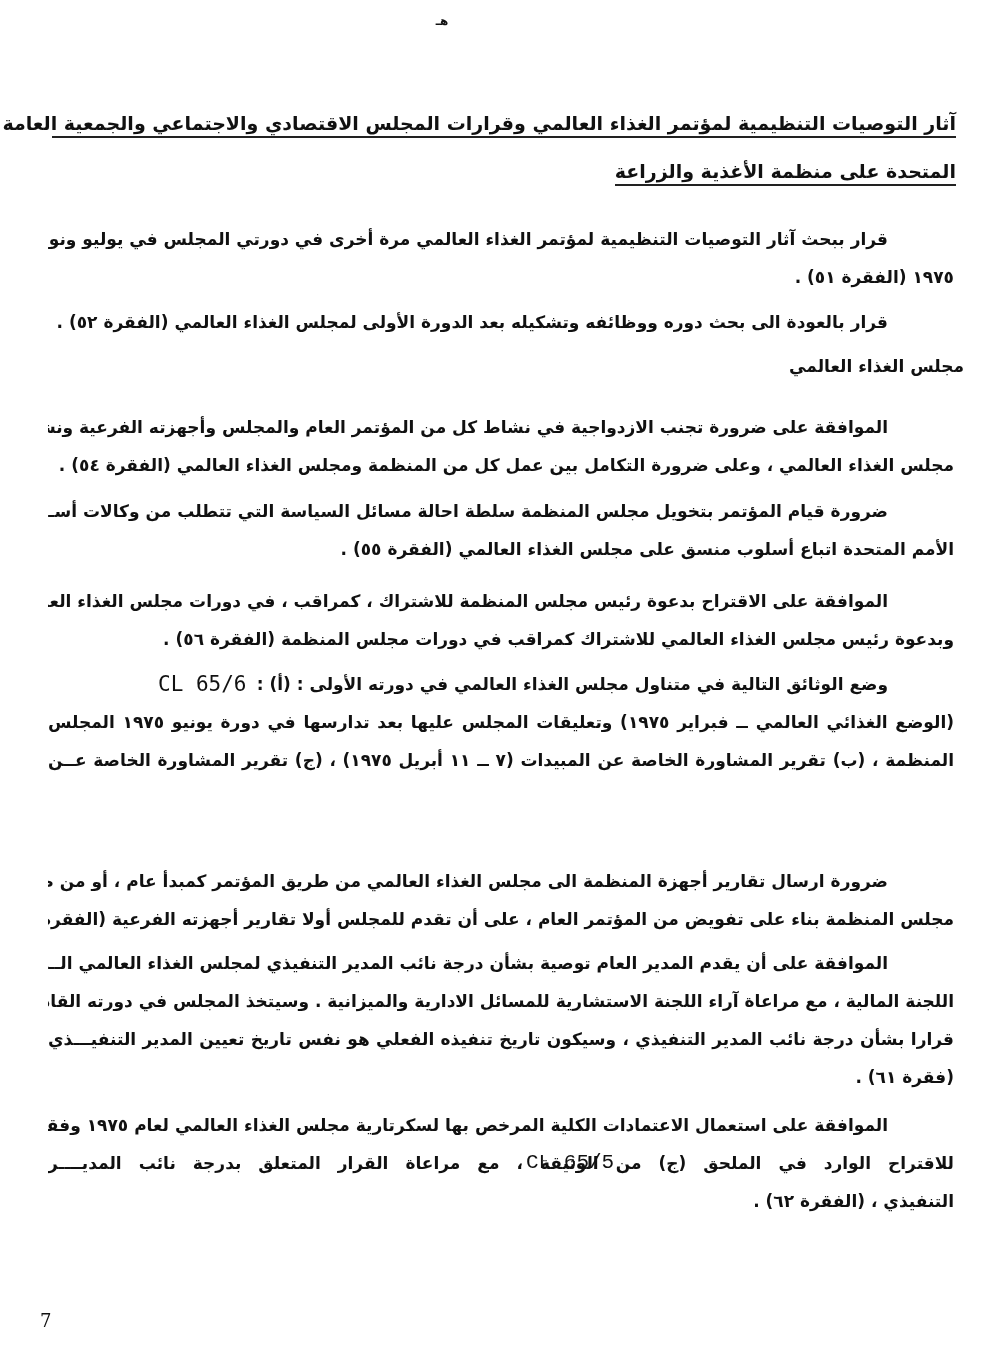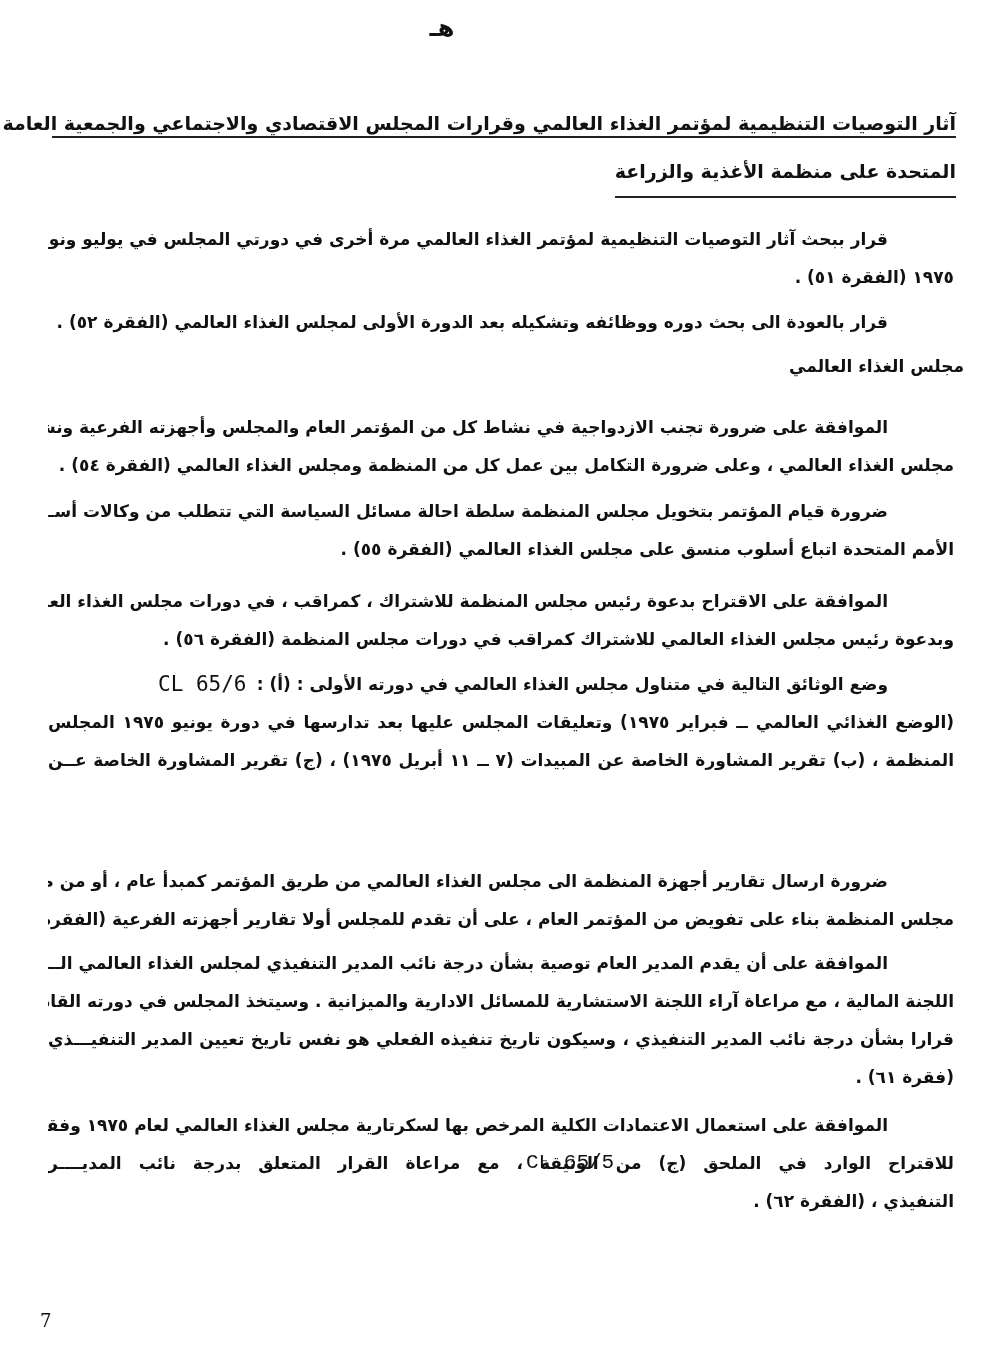--- a/index.html
+++ b/index.html
@@ -2,28 +2,28 @@
 <html><head>
 <meta charset="utf-8">
 <style>
   html, body { margin:0; padding:0; background:#ffffff; }
   body {
     width:1000px; height:1358px; position:relative; overflow:hidden;
     font-family: "DejaVu Sans", sans-serif; color:#111111;
   }
   .page-mark {
     position:absolute; top:14px; left:0; width:884px; text-align:center;
-    font-size:24px; font-weight:bold;
+    font-size:12px; font-weight:bold;
   }
   .heading {
     position:absolute; right:44px; direction:rtl; text-align:right;
     font-size:19px; font-weight:bold; white-space:nowrap;
   }
   .heading-line1 { top:112px; left:52px; border-bottom:2px solid #222; padding-bottom:2px; }
-  .heading-line2 { top:160px; border-bottom:2px solid #222; padding-bottom:14px;margin-left:34px; }
+  .heading-line2 { top:160px; border-bottom:2px solid #222; padding-bottom:2px;margin-left:34px; }
   .para {
     position:absolute; left:48px; right:46px; direction:rtl; text-align:justify;
     font-size:17px; font-weight:bold; line-height:38px;
   }
   .para .first { padding-right:66px; }
   .line { display:block; white-space:nowrap; text-align:justify; text-align-last:justify; height:38px; overflow:hidden; }
   .line.last { text-align-last:right; }
   .ltr { direction:ltr; unicode-bidi:embed; font-family:"DejaVu Sans Mono", monospace; font-weight:normal; font-size:21px;margin-left:32px; }
   .section-title {
     position:absolute; right:36px; direction:rtl; font-size:17px; font-weight:bold;

